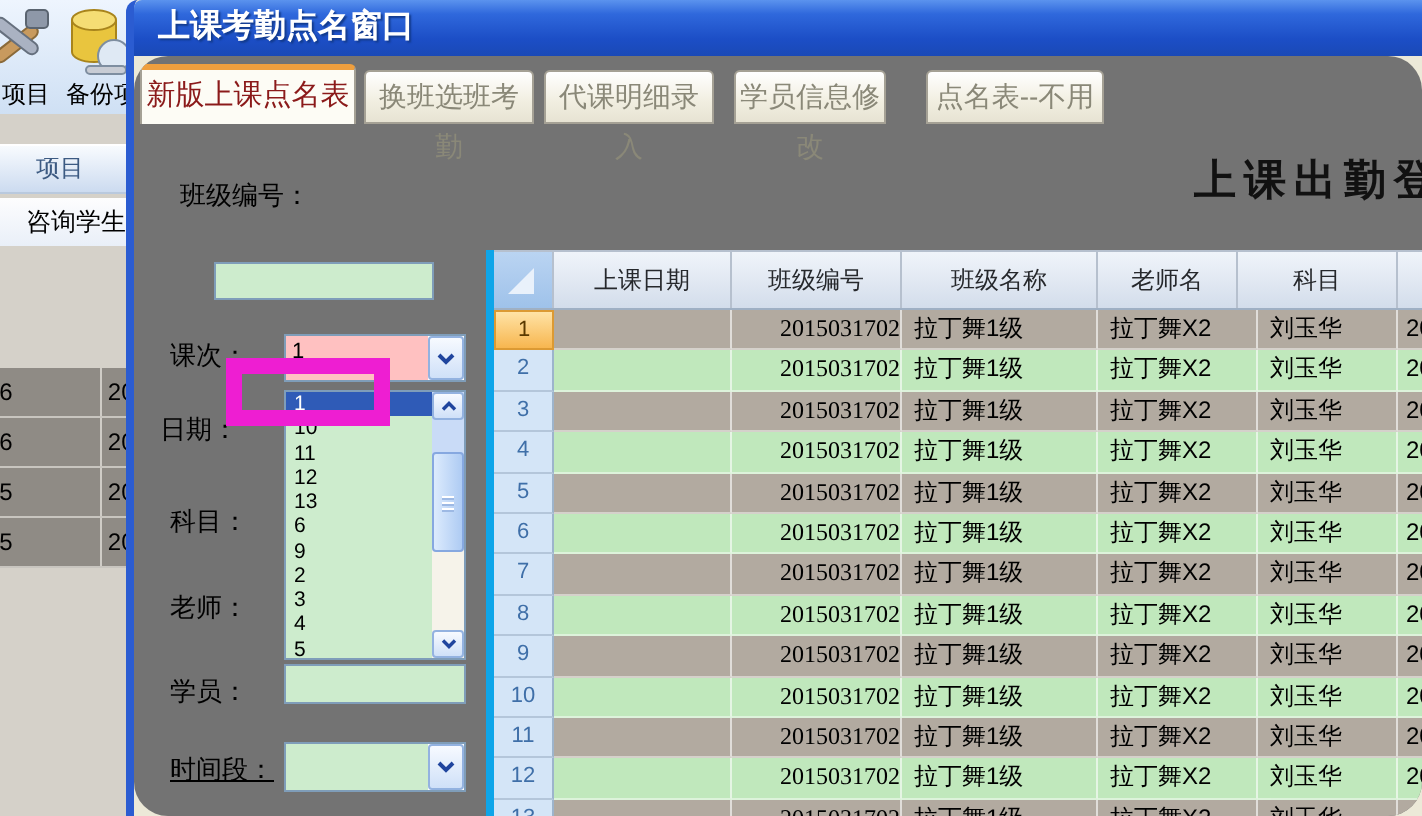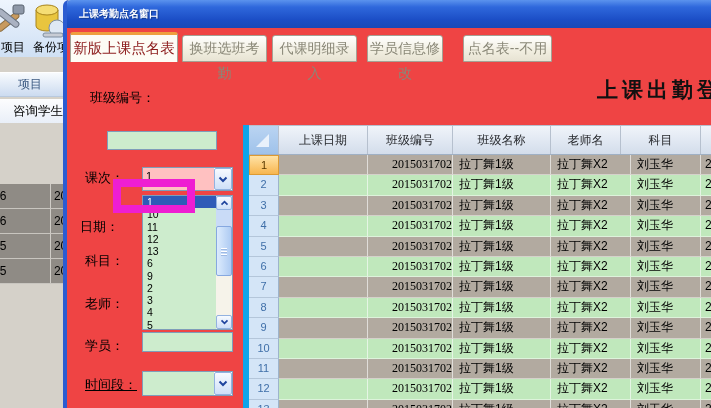--- a/index.html
+++ b/index.html
@@ -31,23 +31,23 @@
   .bg-row { height:25px; background:#8f8b85; border-bottom:1px solid #c8c5bf; display:flex; overflow:hidden;}
   .bg-row .bc1 { width:52px; border-right:1px solid #cfccc6; overflow:hidden; line-height:24px;}
   .bg-row .bc1 span { margin-left:-7px; display:inline-block;}
   .bg-row .bc2 { padding-left:3px; line-height:24px; overflow:hidden;}
   
   .window { position:absolute; left:63px; top:0; width:648px; height:408px;
     border-left:4px solid #2b5cd1; border-radius:6px 0 0 0;
     background:#ece9d8; }
   .titlebar { height:28px; border-radius:4px 0 0 0;
     background:linear-gradient(180deg,#5b93ee 0%,#2f68dc 25%,#1c4ec6 70%,#1a49b6 100%);
-    color:#fff; font-weight:bold; font-size:10px; line-height:28px; padding-left:12px;
-    text-shadow:1px 1px 1px #123a8c; }
-  .client { position:absolute; left:0; top:28px; right:0; bottom:0; background:#ef4444; overflow:hidden; }
+    color:#fff; font-weight:bold; font-size:16px; line-height:28px; padding-left:12px;
+    text-shadow:1px 1px 1px #123a8c;font-family:Liberation Mono, monospace; }
+  .client { position:absolute; left:0; top:28px; right:0; bottom:0; background:#737373; overflow:hidden;border-radius:17px; }
   
   .tab { position:absolute; border:1px solid #a5a195; border-radius:3px 3px 0 0;
     background:linear-gradient(180deg,#ffffff,#f1eee0 60%,#e7e3d3); color:#8a8878;
     font-size:14px; text-align:center; line-height:25px; height:27px; top:7px; }
   .tab.selected { top:4px; height:30px; background:#fdfcf5; border-top:3px solid #ef9f3e;
     border-bottom:none; color:#8b1a1a; font-size:14.5px; line-height:26px; }
   .tab1 { left:3px;   width:108px; }
   .tab2 { left:115px; width:85px; }
   .tab3 { left:205px; width:85px; }
   .tab4 { left:300px; width:76px; }
@@ -75,21 +75,21 @@
   .dd-btn.up { top:0; } .dd-btn.down { bottom:0; }
   .dd-thumb { position:absolute; left:0; top:30px; width:16px; height:50px;
     background:linear-gradient(90deg,#dcebfd,#aecbf3); border:1px solid #86a8e0; border-radius:2px;}
   .dd-thumb::after { content:""; position:absolute; left:4px; right:4px; top:21px; height:8px;
     background:repeating-linear-gradient(180deg,#ffffff 0 1px,#9db9e4 1px 2px, transparent 2px 3px);}
   
   .page-title { position:absolute; left:530px; top:48px; font-size:21px; font-weight:bold;
     letter-spacing:4px; white-space:nowrap; color:#111; font-family:"DejaVu Serif", serif; }
   
   .grid { position:absolute; left:176px; top:97px; width:468px; height:283px; overflow:hidden;
-    border-left:6px solid #0ea5e9; }
+    border-left:4px solid #0ea5e9; }
   .grid-inner { width:492px; }
   .ghead { display:flex; height:30px;
     background:linear-gradient(180deg,#f0f4fa,#d3ddeb); border-top:1px solid #b6c0ce; border-bottom:1px solid #9fb0c4;}
   .ghead .hcell { border-right:1px solid #b6c0ce; font-size:12px; color:#26282c;
     display:flex; align-items:center; justify-content:center; }
   .corner { width:30px; background:linear-gradient(180deg,#bad4f2,#9fc2ea); position:relative; }
   .corner-tri { position:absolute; left:7px; top:8px; width:0; height:0;
     border-bottom:13px solid #e9f1fb; border-left:13px solid transparent; }
   .c-num  { width:30px; } .c-date { width:89px; } .c-no { width:85px;font-family:Liberation Serif, serif; }
   .c-name { width:98px; } .c-subj { width:80px; } .c-teacher { width:70px; } .c-extra { width:40px; }
@@ -218,21 +218,21 @@
         <div class="dd-btn down">
           <span>
             <svg class="chev" width="9" height="6" viewBox="0 0 10 7">
                 <path d="M1.5 1.5 L5 5 L8.5 1.5" stroke="#20459e" stroke-width="2" fill="none"></path>
               </svg>
           </span>
         </div>
       </div>
     </div>
 
-    <span class="flabel" style="left:13px; top:190px;">日期：</span>
+    <span class="flabel" style="left:13px; top:178px;">日期：</span>
     <span class="flabel" style="left:18px; top:224px;">科目：</span>
     <span class="flabel" style="left:18px; top:267px;">老师：</span>
 
     <span class="flabel" style="left:18px; top:309px;">学员：</span>
     <div class="ginput" style="left:75px; top:304px; width:91px; height:20px;"></div>
 
     <span class="flabel" style="left:18px; top:348px;text-decoration:underline;">时间段：</span>
     <div class="combo" style="left:75px; top:343px; width:91px; height:25px;">
       <div class="field green"></div>
       <div class="btn">

